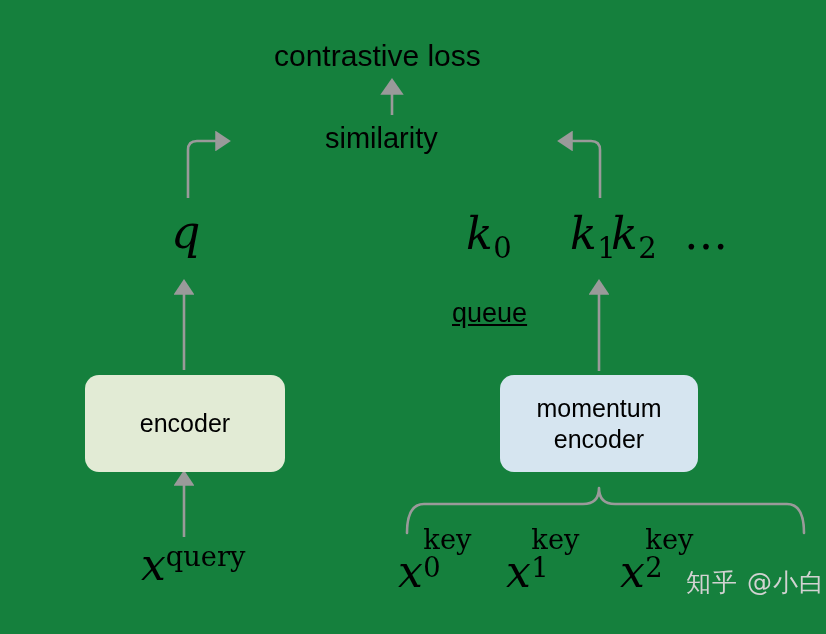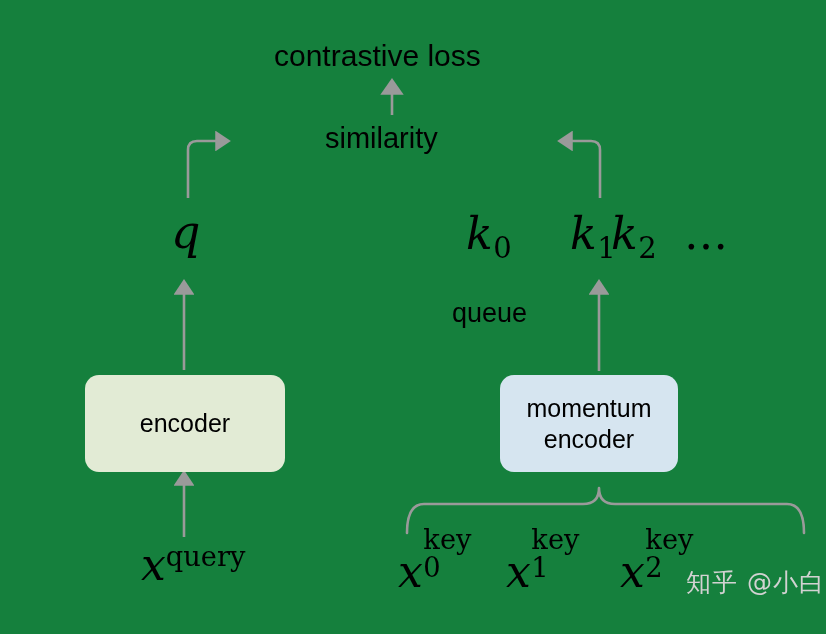--- a/index.html
+++ b/index.html
@@ -44,20 +44,21 @@
   }
   #similarity {
     left: 325px;
     top: 124px;
     font-size: 29px;
   }
   #queue {
     left: 452px;
     top: 300px;
     font-size: 27px;
+    text-decoration: underline;
   }
   
   #q-symbol {
     left: 171px;
     top: 209px;
     font-size: 46px;
   }
   .k-term {
     position: absolute;
     color: #000;
@@ -150,21 +151,21 @@
   }
   #encoder-box {
     left: 85px;
     top: 375px;
     width: 200px;
     height: 97px;
   }
   #momentum-encoder-box {
     left: 500px;
     top: 375px;
-    width: 178px;
+    width: 198px;
     height: 97px;
   }
   
   #watermark {
     position: absolute;
     left: 686px;
     top: 566px;
     font-size: 25px;
     color: #d2d2d2;
     font-family: "DejaVu Sans", sans-serif;

